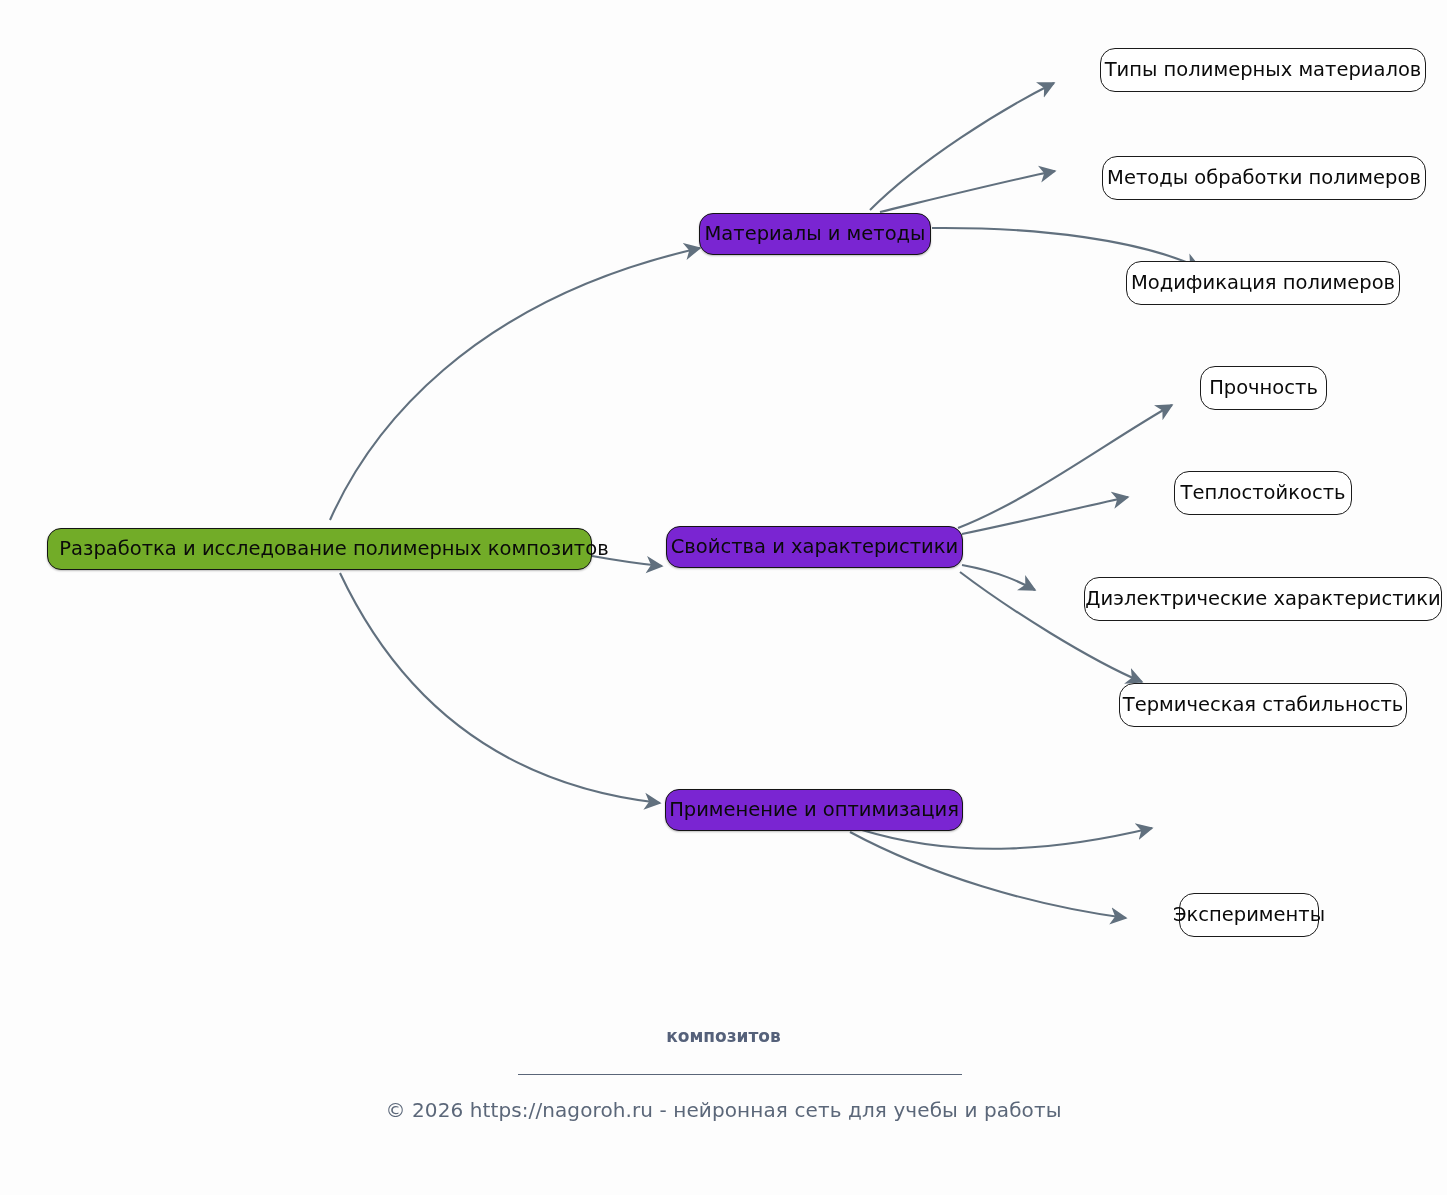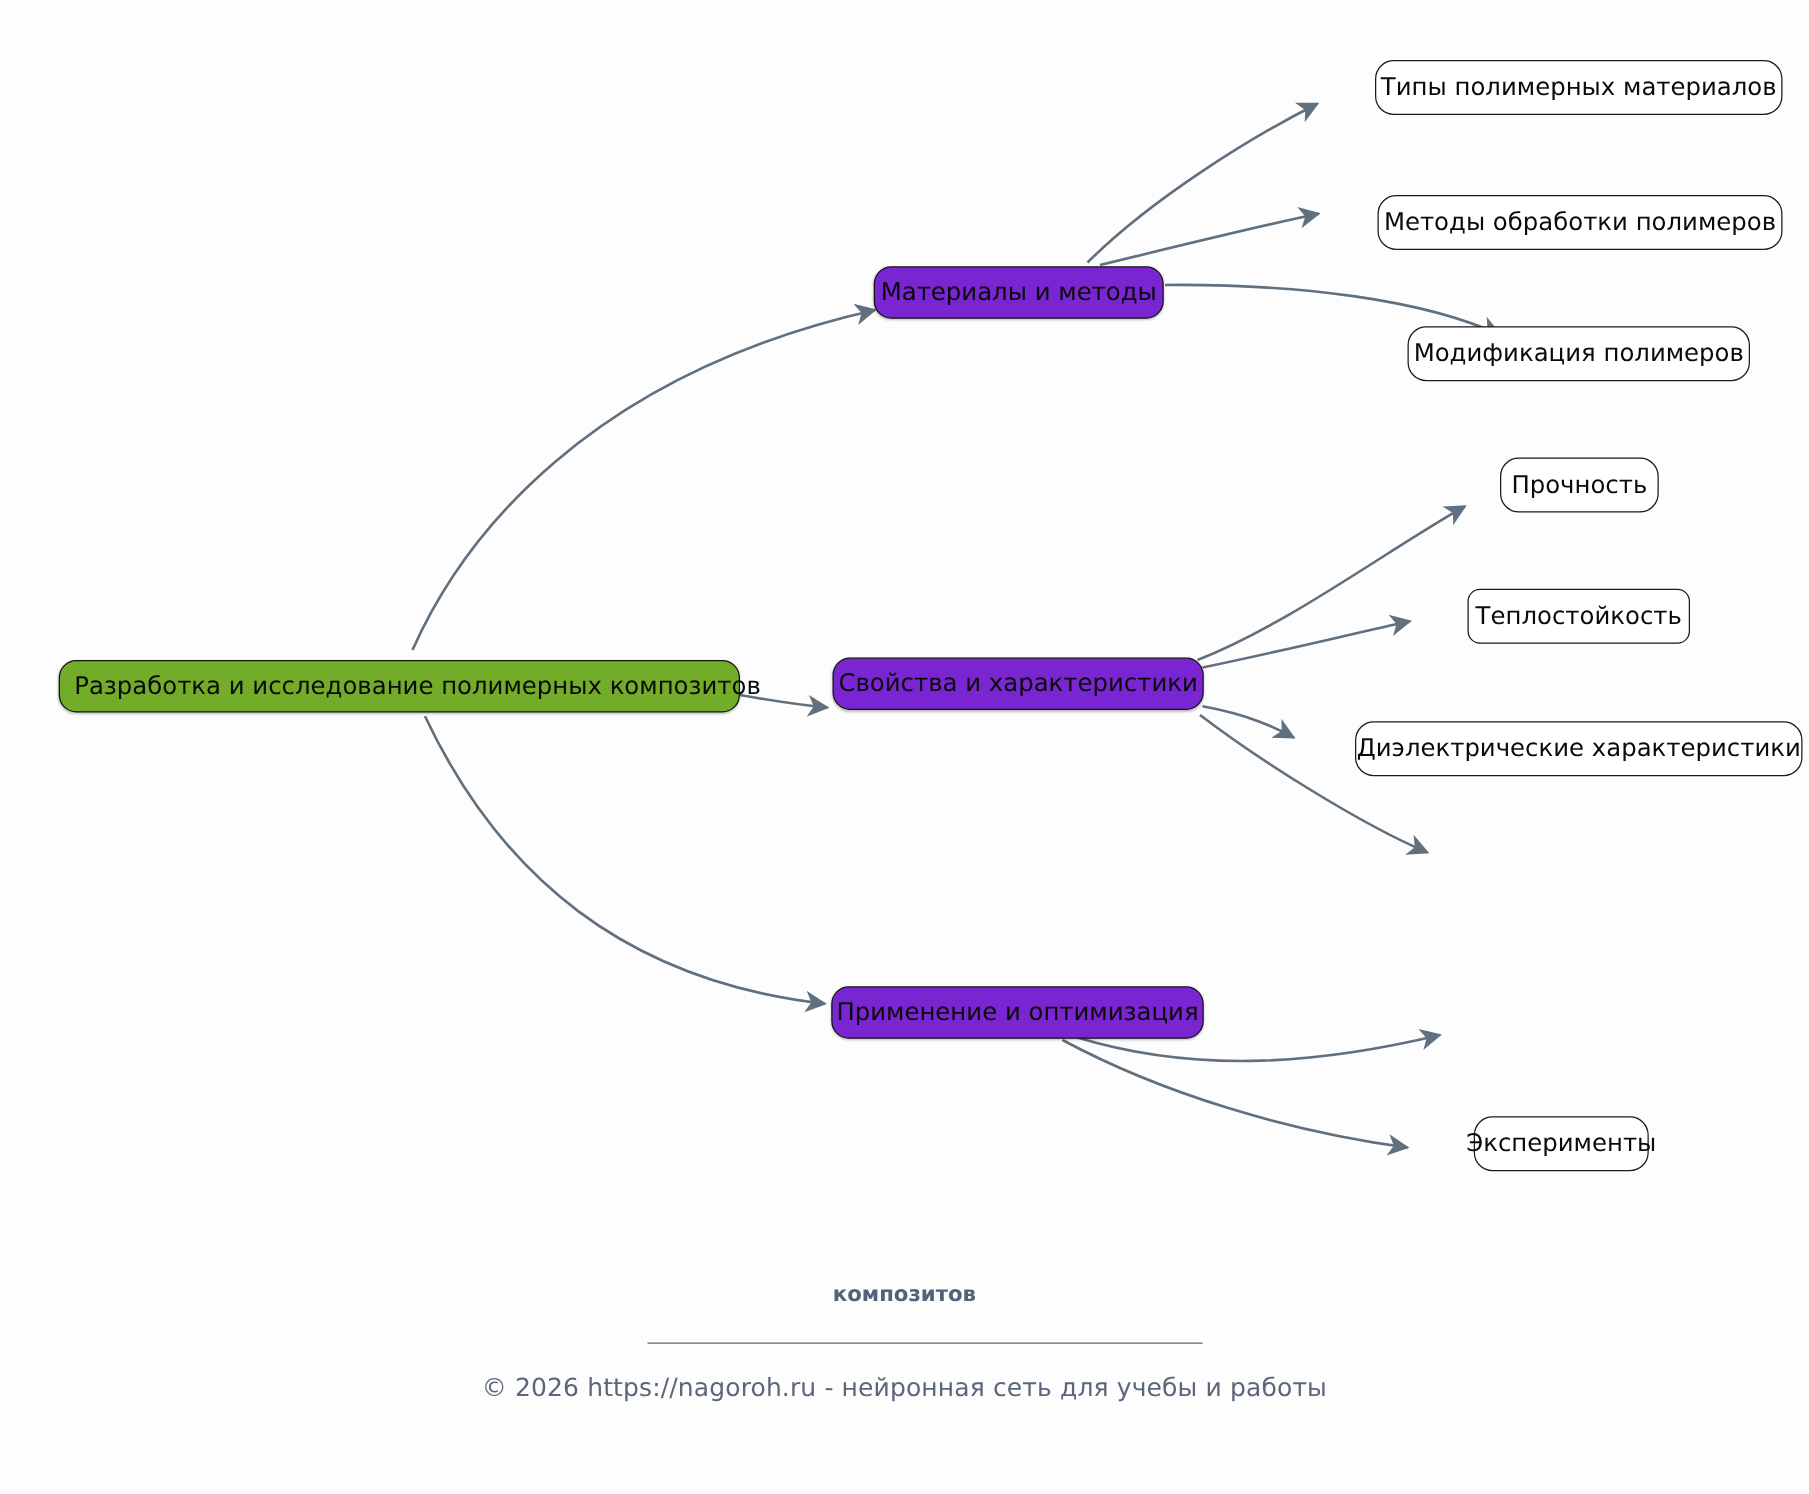--- a/index.html
+++ b/index.html
@@ -150,28 +150,31 @@
   </div>
 
   <div class="node branch" style="left:666px; top:526px; width:297px; height:42px;">
     <span class="node-label">Свойства и характеристики</span>
   </div>
 
   <div class="node leaf" style="left:1156px; top:366px; width:127px; height:44px;">
     <span class="node-label">Прочность</span>
   </div>
 
-  <div class="node leaf" style="left:1130px; top:471px; width:178px; height:44px;border-radius:10px;">
+  <div class="node leaf" style="left:1130px; top:471px; width:178px; height:44px;">
     <span class="node-label">Теплостойкость</span>
   </div>
 
   <div class="node leaf" style="left:1040px; top:577px; width:358px; height:44px;">
     <span class="node-label">Диэлектрические характеристики</span>
   </div>
 
+  <div class="node leaf" style="left:1075px; top:683px; width:288px; height:44px;">
+    <span class="node-label">Термическая стабильность</span>
+  </div>
 
   <div class="node branch" style="left:665px; top:789px; width:298px; height:42px;">
     <span class="node-label">Применение и оптимизация</span>
   </div>
 
 
   <div class="node leaf" style="left:1135px; top:893px; width:140px; height:44px;">
     <span class="node-label">Эксперименты</span>
   </div>
 

